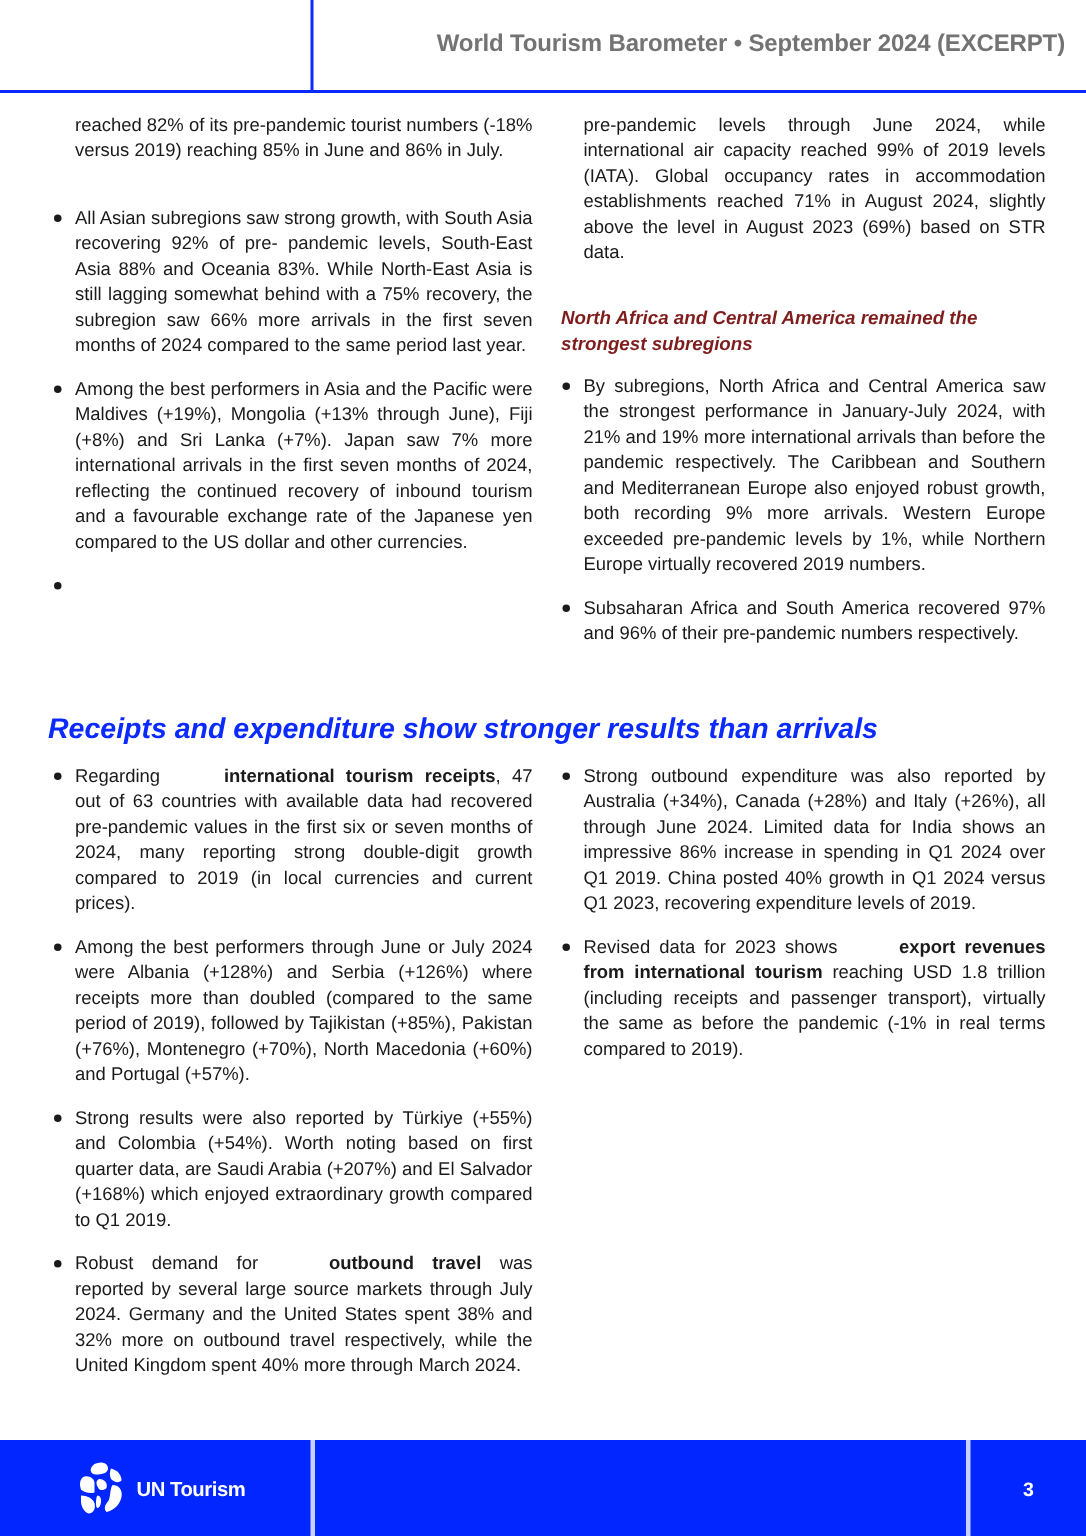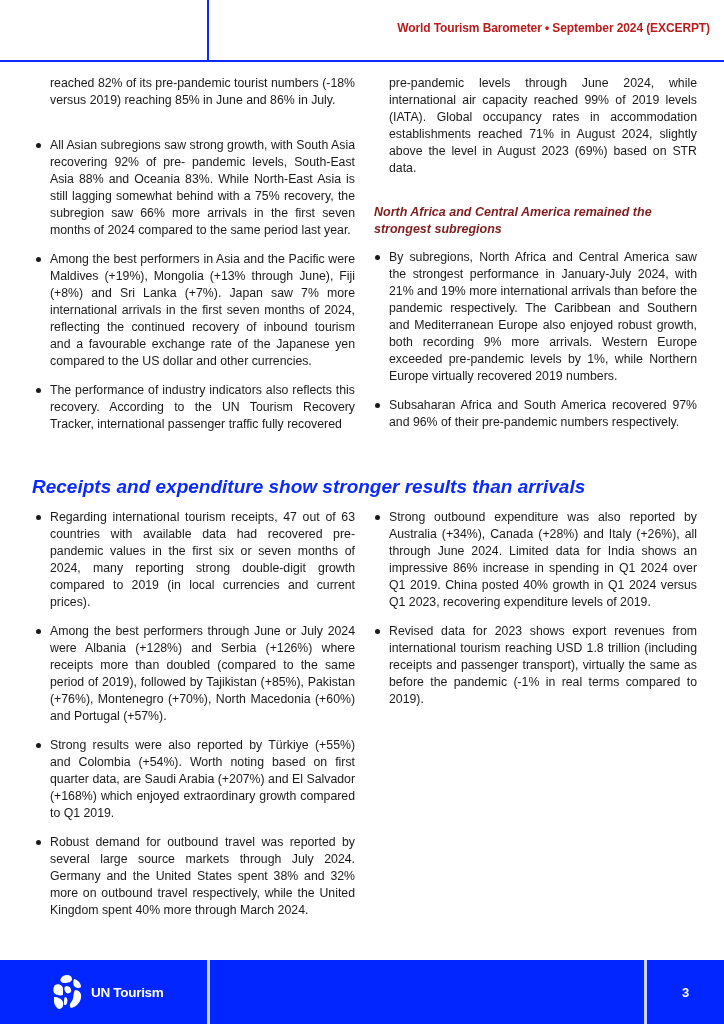--- a/index.html
+++ b/index.html
@@ -3,22 +3,22 @@
   <meta charset="utf-8">
   <style>
     html, body { margin: 0; padding: 0; }
     body {
       width: 724px; height: 1024px; position: relative; overflow: hidden;
       background: #ffffff; font-family: "Liberation Sans", sans-serif; color: #1a1a1a;
     }
     .hdr-vline { position: absolute; left: 207px; top: 0; width: 2px; height: 62px; background: #0a2aff; }
     .hdr-hline { position: absolute; left: 0; top: 60px; width: 724px; height: 2px; background: #0a2aff; }
     .hdr-title {
-      position: absolute; right: 14px; top: 21px; font-size: 12px; font-weight: bold;
-      color: #b91c1c; letter-spacing: -0.1px;
+      position: absolute; right: 14px; top: 21px; font-size: 16px; font-weight: bold;
+      color: #737373; letter-spacing: -0.1px;
     }
     .col { position: absolute; font-size: 12.3px; line-height: 17px; text-align: justify; }
     .col p { margin: 0; }
     .col ul { list-style: none; margin: 0; padding: 0; }
     .col li { position: relative; padding-left: 15px; margin-bottom: 12px; }
     .col li .bullet {
       position: absolute; left: 1px; top: 6px; width: 5px; height: 5px; border-radius: 50%; background: #1a1a1a;
     }
     .col-left-top { left: 35px; top: 75px; width: 320px; }
     .col-left-top .cont { padding-left: 15px; margin-bottom: 28px; }
@@ -27,42 +27,42 @@
     .subhead {
       color: #7f1d1d; font-weight: bold; font-style: italic; font-size: 12.5px; line-height: 17px;
       margin: 27px 0 11px 0; text-align: left;
     }
     .section-title {
       position: absolute; left: 32px; top: 476px; color: #0a2aff; font-weight: bold; font-style: italic;
       font-size: 19px;
     }
     .col-left-bot { left: 35px; top: 509px; width: 320px; }
     .col-right-bot { left: 374px; top: 509px; width: 323px; }
-    b { font-weight: normal; }
+    b { font-weight: bold; margin-left: 35px; }
     .footer { position: absolute; left: 0; top: 960px; width: 724px; height: 64px; background: #0226ff; }
     .footer .div1 { position: absolute; left: 207px; top: 0; width: 3px; height: 64px; background: #c8d0ff; }
     .footer .div2 { position: absolute; left: 644px; top: 0; width: 3px; height: 64px; background: #c8d0ff; }
     .footer .logo { position: absolute; left: 50px; top: 13px; display: flex; align-items: center; }
     .footer .logo svg { width: 34px; height: 38px; }
     .footer .logo-text { color: #ffffff; font-weight: bold; font-size: 13.5px; margin-left: 7px; letter-spacing: -0.3px; }
     .footer .page-num { position: absolute; left: 682px; top: 25px; color: #ffffff; font-weight: bold; font-size: 13px; }
   </style>
 </head>
 <body>
 
 <div class="hdr-vline"></div>
 <div class="hdr-hline"></div>
 <div class="hdr-title">World Tourism Barometer • September 2024 (EXCERPT)</div>
 
 <div class="col col-left-top">
   <p class="cont">reached 82% of its pre-pandemic tourist numbers (-18% versus 2019) reaching 85% in June and 86% in July.</p>
   <ul>
     <li><span class="bullet"></span><span>All Asian subregions saw strong growth, with South Asia recovering 92% of pre- pandemic levels, South-East Asia 88% and Oceania 83%. While North-East Asia is still lagging somewhat behind with a 75% recovery, the subregion saw 66% more arrivals in the first seven months of 2024 compared to the same period last year.</span></li>
     <li><span class="bullet"></span><span>Among the best performers in Asia and the Pacific were Maldives (+19%), Mongolia (+13% through June), Fiji (+8%) and Sri Lanka (+7%). Japan saw 7% more international arrivals in the first seven months of 2024, reflecting the continued recovery of inbound tourism and a favourable exchange rate of the Japanese yen compared to the US dollar and other currencies.</span></li>
-    <li><span class="bullet"></span><span>The performance of industry indicators also reflects this recovery. According to the UN Tourism Recovery Tracker, international passenger traffic fully recovered</span></li>
+    <li><span class="bullet"></span></li>
   </ul>
 </div>
 
 <div class="col col-right-top">
   <p class="cont">pre-pandemic levels through June 2024, while international air capacity reached 99% of 2019 levels (IATA). Global occupancy rates in accommodation establishments reached 71% in August 2024, slightly above the level in August 2023 (69%) based on STR data.</p>
   <div class="subhead">North Africa and Central America remained the strongest subregions</div>
   <ul>
     <li><span class="bullet"></span><span>By subregions, North Africa and Central America saw the strongest performance in January-July 2024, with 21% and 19% more international arrivals than before the pandemic respectively. The Caribbean and Southern and Mediterranean Europe also enjoyed robust growth, both recording 9% more arrivals. Western Europe exceeded pre-pandemic levels by 1%, while Northern Europe virtually recovered 2019 numbers.</span></li>
     <li><span class="bullet"></span><span>Subsaharan Africa and South America recovered 97% and 96% of their pre-pandemic numbers respectively.</span></li>
   </ul>

